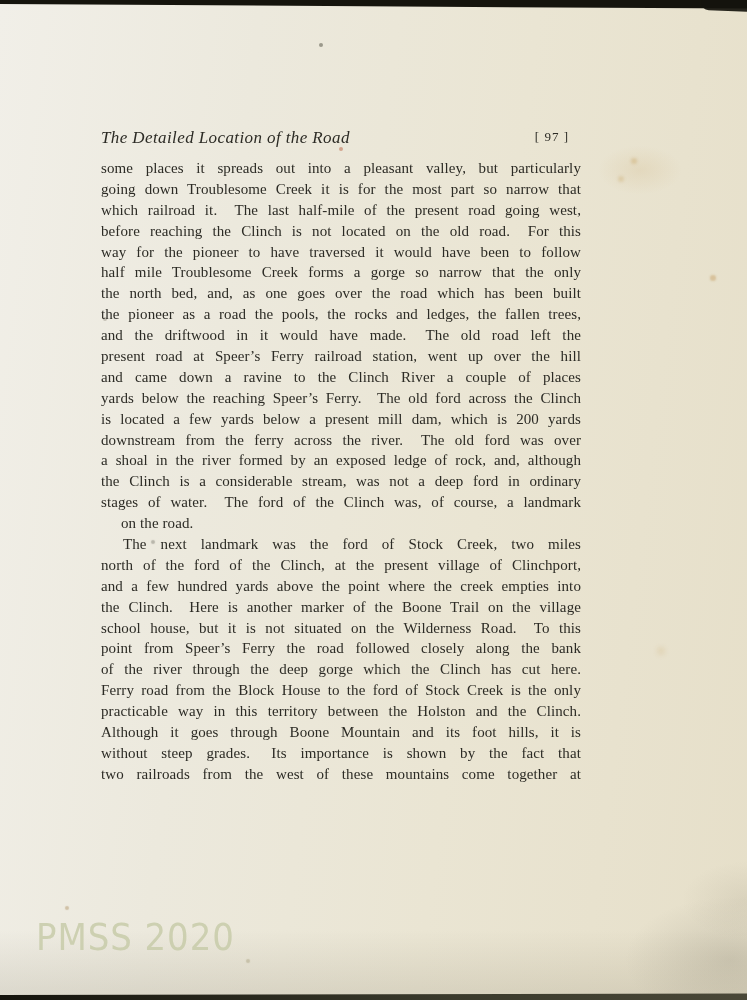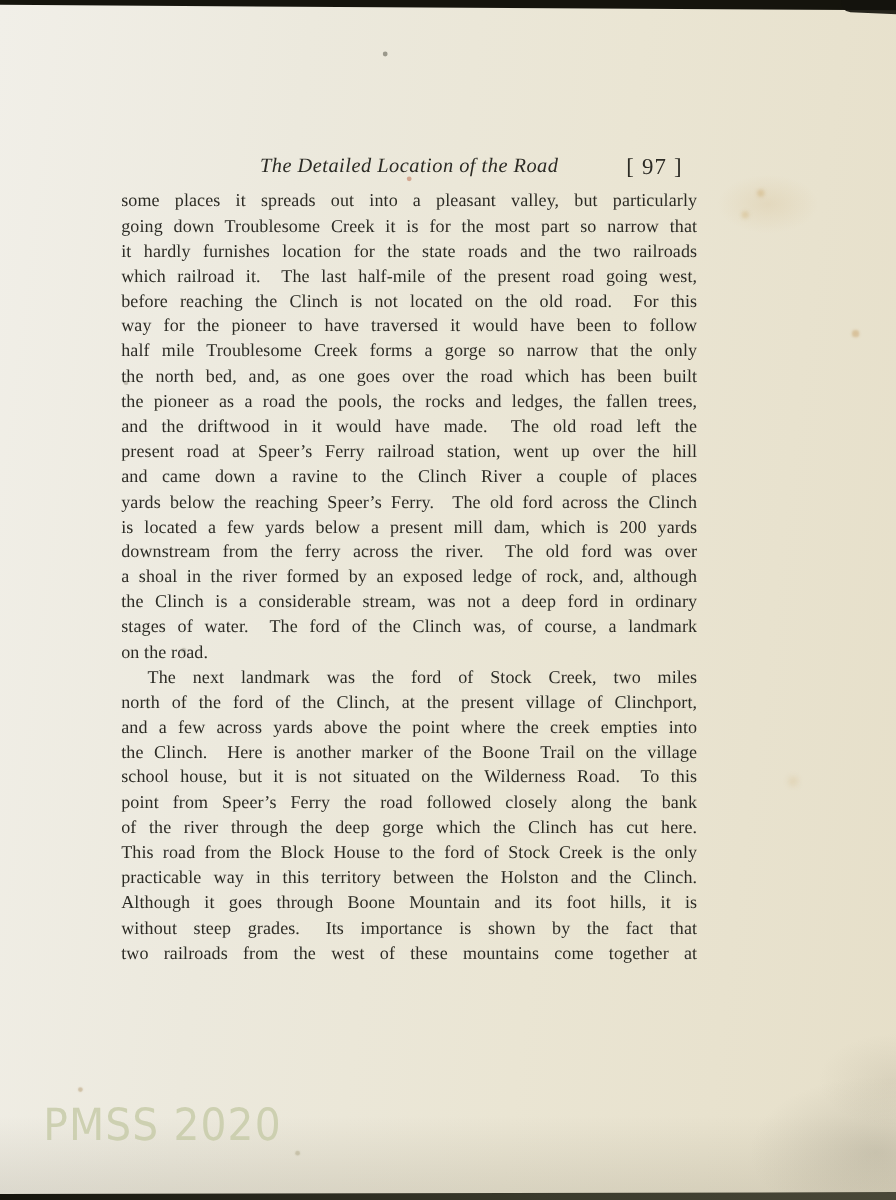--- a/index.html
+++ b/index.html
@@ -62,45 +62,45 @@
     width: 480px;
   }
   .running-header {
     position: relative;
     height: 22px;
     margin-bottom: 8px;
     color: var(--ink);
   }
   .page-title {
     position: absolute; left: 0; right: 0;
-    text-align: center;
     font-style: italic;
     font-size: 17px;
     letter-spacing: 0.4px;
   }
   .page-number {
     position: absolute; right: 12px; top: 0.5px;
-    font-size: 19px;
+    font-size: 13px;
     letter-spacing: 1px;
   }
   .page-body {
     color: var(--ink);
     font-size: 15px;
     letter-spacing: 0.1px;
   }
   .line {
     height: 20.9px;
     line-height: 20.9px;
     text-align: justify;
     text-align-last: justify;
     overflow: hidden;
     white-space: normal;
   }
   .line.no-just {
     text-align-last: left;
+    margin-left: 20px;
   }
   .line.indent {
     text-indent: 22px;
   }
   .watermark {
     position: absolute;
     left: 36px;
     top: 916px;
     font-family: "DejaVu Sans", "Liberation Sans", sans-serif;
     font-size: 37px;
@@ -123,47 +123,46 @@
 
   <div class="content">
     <div class="running-header">
       <div class="page-title">The Detailed Location of the Road</div>
       <div class="page-number">[ 97 ]</div>
     </div>
     <div class="page-body" id="page-body">
         <div class="paragraph">
           <div class="line">some places it spreads out into a pleasant valley, but particularly</div>
           <div class="line">going down Troublesome Creek it is for the most part so narrow that</div>
-          <div class="line">it hardly furnishes location for the state roads and the two railroads</div>
           <div class="line">which railroad it.  The last half-mile of the present road going west,</div>
           <div class="line">before reaching the Clinch is not located on the old road.  For this</div>
           <div class="line">way for the pioneer to have traversed it would have been to follow</div>
           <div class="line">half mile Troublesome Creek forms a gorge so narrow that the only</div>
           <div class="line">the north bed, and, as one goes over the road which has been built</div>
           <div class="line">the pioneer as a road the pools, the rocks and ledges, the fallen trees,</div>
           <div class="line">and the driftwood in it would have made.  The old road left the</div>
           <div class="line">present road at Speer’s Ferry railroad station, went up over the hill</div>
           <div class="line">and came down a ravine to the Clinch River a couple of places</div>
           <div class="line">yards below the reaching Speer’s Ferry.  The old ford across the Clinch</div>
           <div class="line">is located a few yards below a present mill dam, which is 200 yards</div>
           <div class="line">downstream from the ferry across the river.  The old ford was over</div>
           <div class="line">a shoal in the river formed by an exposed ledge of rock, and, although</div>
           <div class="line">the Clinch is a considerable stream, was not a deep ford in ordinary</div>
           <div class="line">stages of water.  The ford of the Clinch was, of course, a landmark</div>
           <div class="line no-just">on the road.</div>
         </div>
         <div class="paragraph">
           <div class="line indent">The next landmark was the ford of Stock Creek, two miles</div>
           <div class="line">north of the ford of the Clinch, at the present village of Clinchport,</div>
-          <div class="line">and a few across yards above the point where the creek empties into</div>
+          <div class="line">and a few hundred yards above the point where the creek empties into</div>
           <div class="line">the Clinch.  Here is another marker of the Boone Trail on the village</div>
           <div class="line">school house, but it is not situated on the Wilderness Road.  To this</div>
           <div class="line">point from Speer’s Ferry the road followed closely along the bank</div>
           <div class="line">of the river through the deep gorge which the Clinch has cut here.</div>
-          <div class="line">This road from the Block House to the ford of Stock Creek is the only</div>
+          <div class="line">Ferry road from the Block House to the ford of Stock Creek is the only</div>
           <div class="line">practicable way in this territory between the Holston and the Clinch.</div>
           <div class="line">Although it goes through Boone Mountain and its foot hills, it is</div>
           <div class="line">without steep grades.  Its importance is shown by the fact that</div>
           <div class="line">two railroads from the west of these mountains come together at</div>
         </div>
       </div>
   </div>
 
   <div class="watermark">PMSS 2020</div>
 

